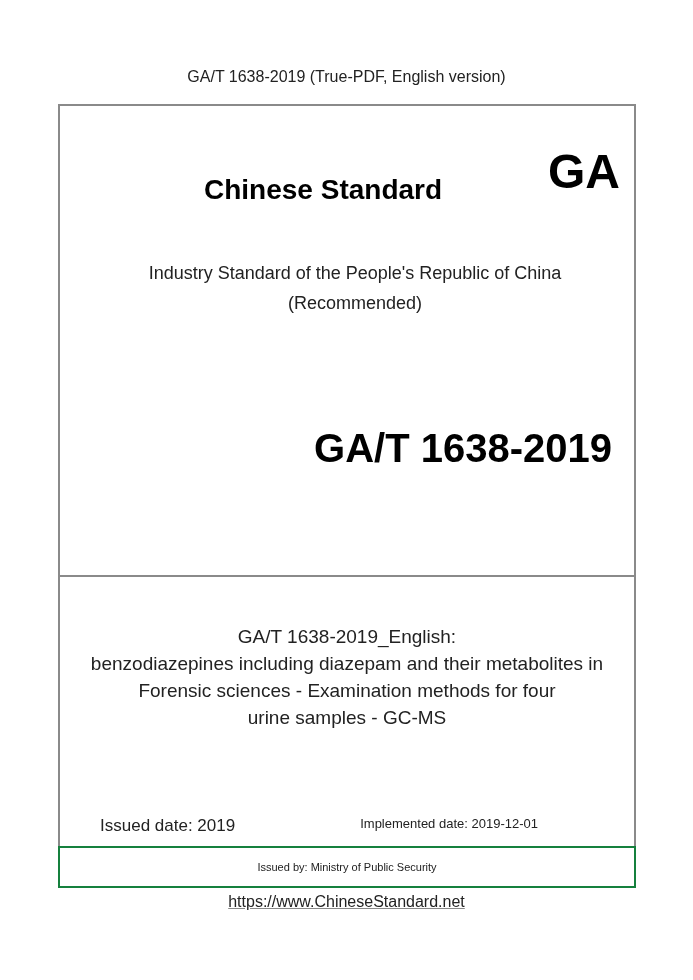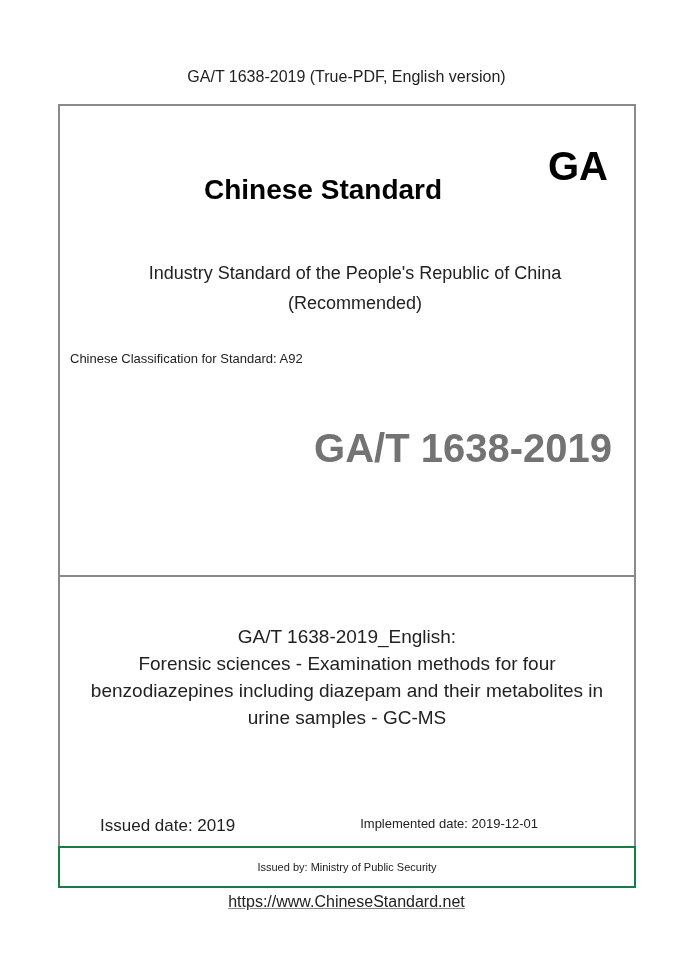--- a/index.html
+++ b/index.html
@@ -48,21 +48,21 @@
       left: 144px;
       font-size: 28px;
       font-weight: bold;
       color: #000000;
       letter-spacing: 0px;
     }
     .title-ga {
       position: absolute;
       top: 38px;
       left: 488px;
-      font-size: 40px;
+      font-size: 48px;
       font-weight: bold;
       color: #000000;
     }
     .subtitle {
       position: absolute;
       top: 152px;
       left: 8px;
       width: 574px;
       text-align: center;
       font-size: 18px;
@@ -75,21 +75,21 @@
       left: 10px;
       font-size: 13px;
       color: #222222;
     }
     .std-number {
       position: absolute;
       top: 320px;
       right: 22px;
       font-size: 40px;
       font-weight: bold;
-      color: #737373;
+      color: #000000;
     }
     .lower-panel {
       position: absolute;
       left: 0;
       top: 471px;
       width: 510px;
       height: 271px;
     }
     .doc-title {
       position: absolute;
@@ -149,29 +149,28 @@
 <div class="header-line">GA/T 1638-2019 (True-PDF, English version)</div>
 
 <div class="outer-box">
   <div class="upper-panel">
     <div class="title-main">Chinese Standard</div>
     <div class="title-ga">GA</div>
     <div class="subtitle">
       <div>Industry Standard of the People's Republic of China</div>
       <div>(Recommended)</div>
     </div>
-    <div class="classification">Chinese Classification for Standard: A92</div>
     <div class="std-number">GA/T 1638-2019</div>
   </div>
 
   <div class="lower-panel">
     <div class="doc-title">
       <div>GA/T 1638-2019_English:</div>
+      <div>benzodiazepines including diazepam and their metabolites in</div>
       <div>Forensic sciences - Examination methods for four</div>
-      <div>benzodiazepines including diazepam and their metabolites in</div>
       <div>urine samples - GC-MS</div>
     </div>
     <div class="issued-date">Issued date: 2019</div>
     <div class="implemented-date">Implemented date: 2019-12-01</div>
   </div>
 </div>
 
 <div class="issuer-box">Issued by: Ministry of Public Security</div>
 
 <div class="footer-link">

